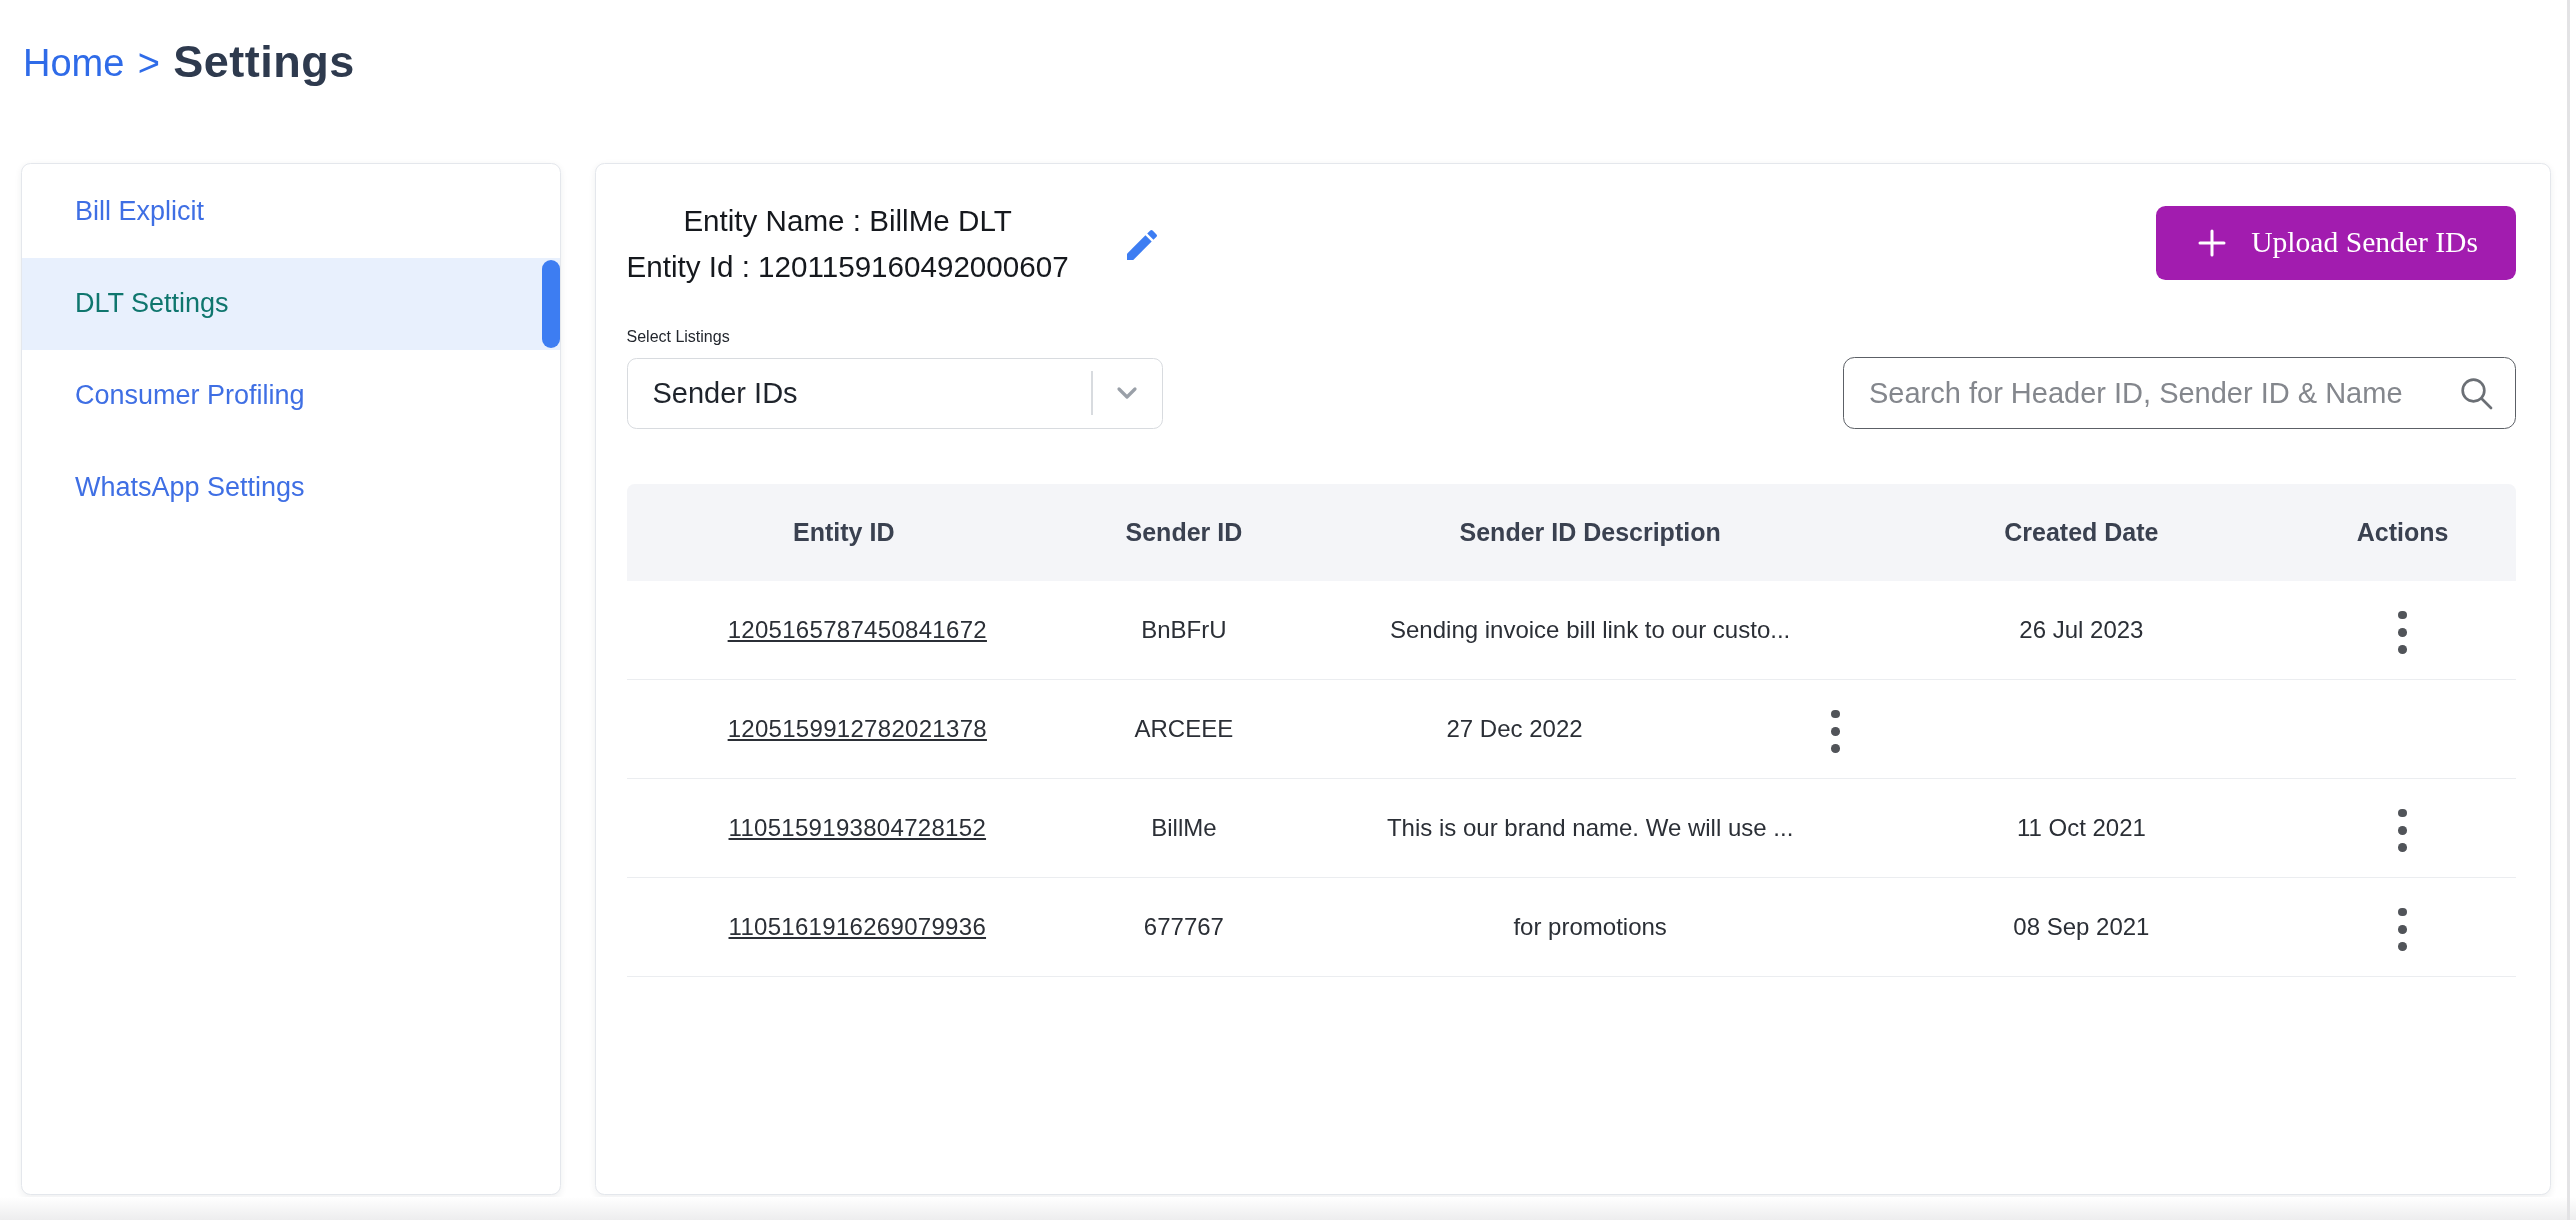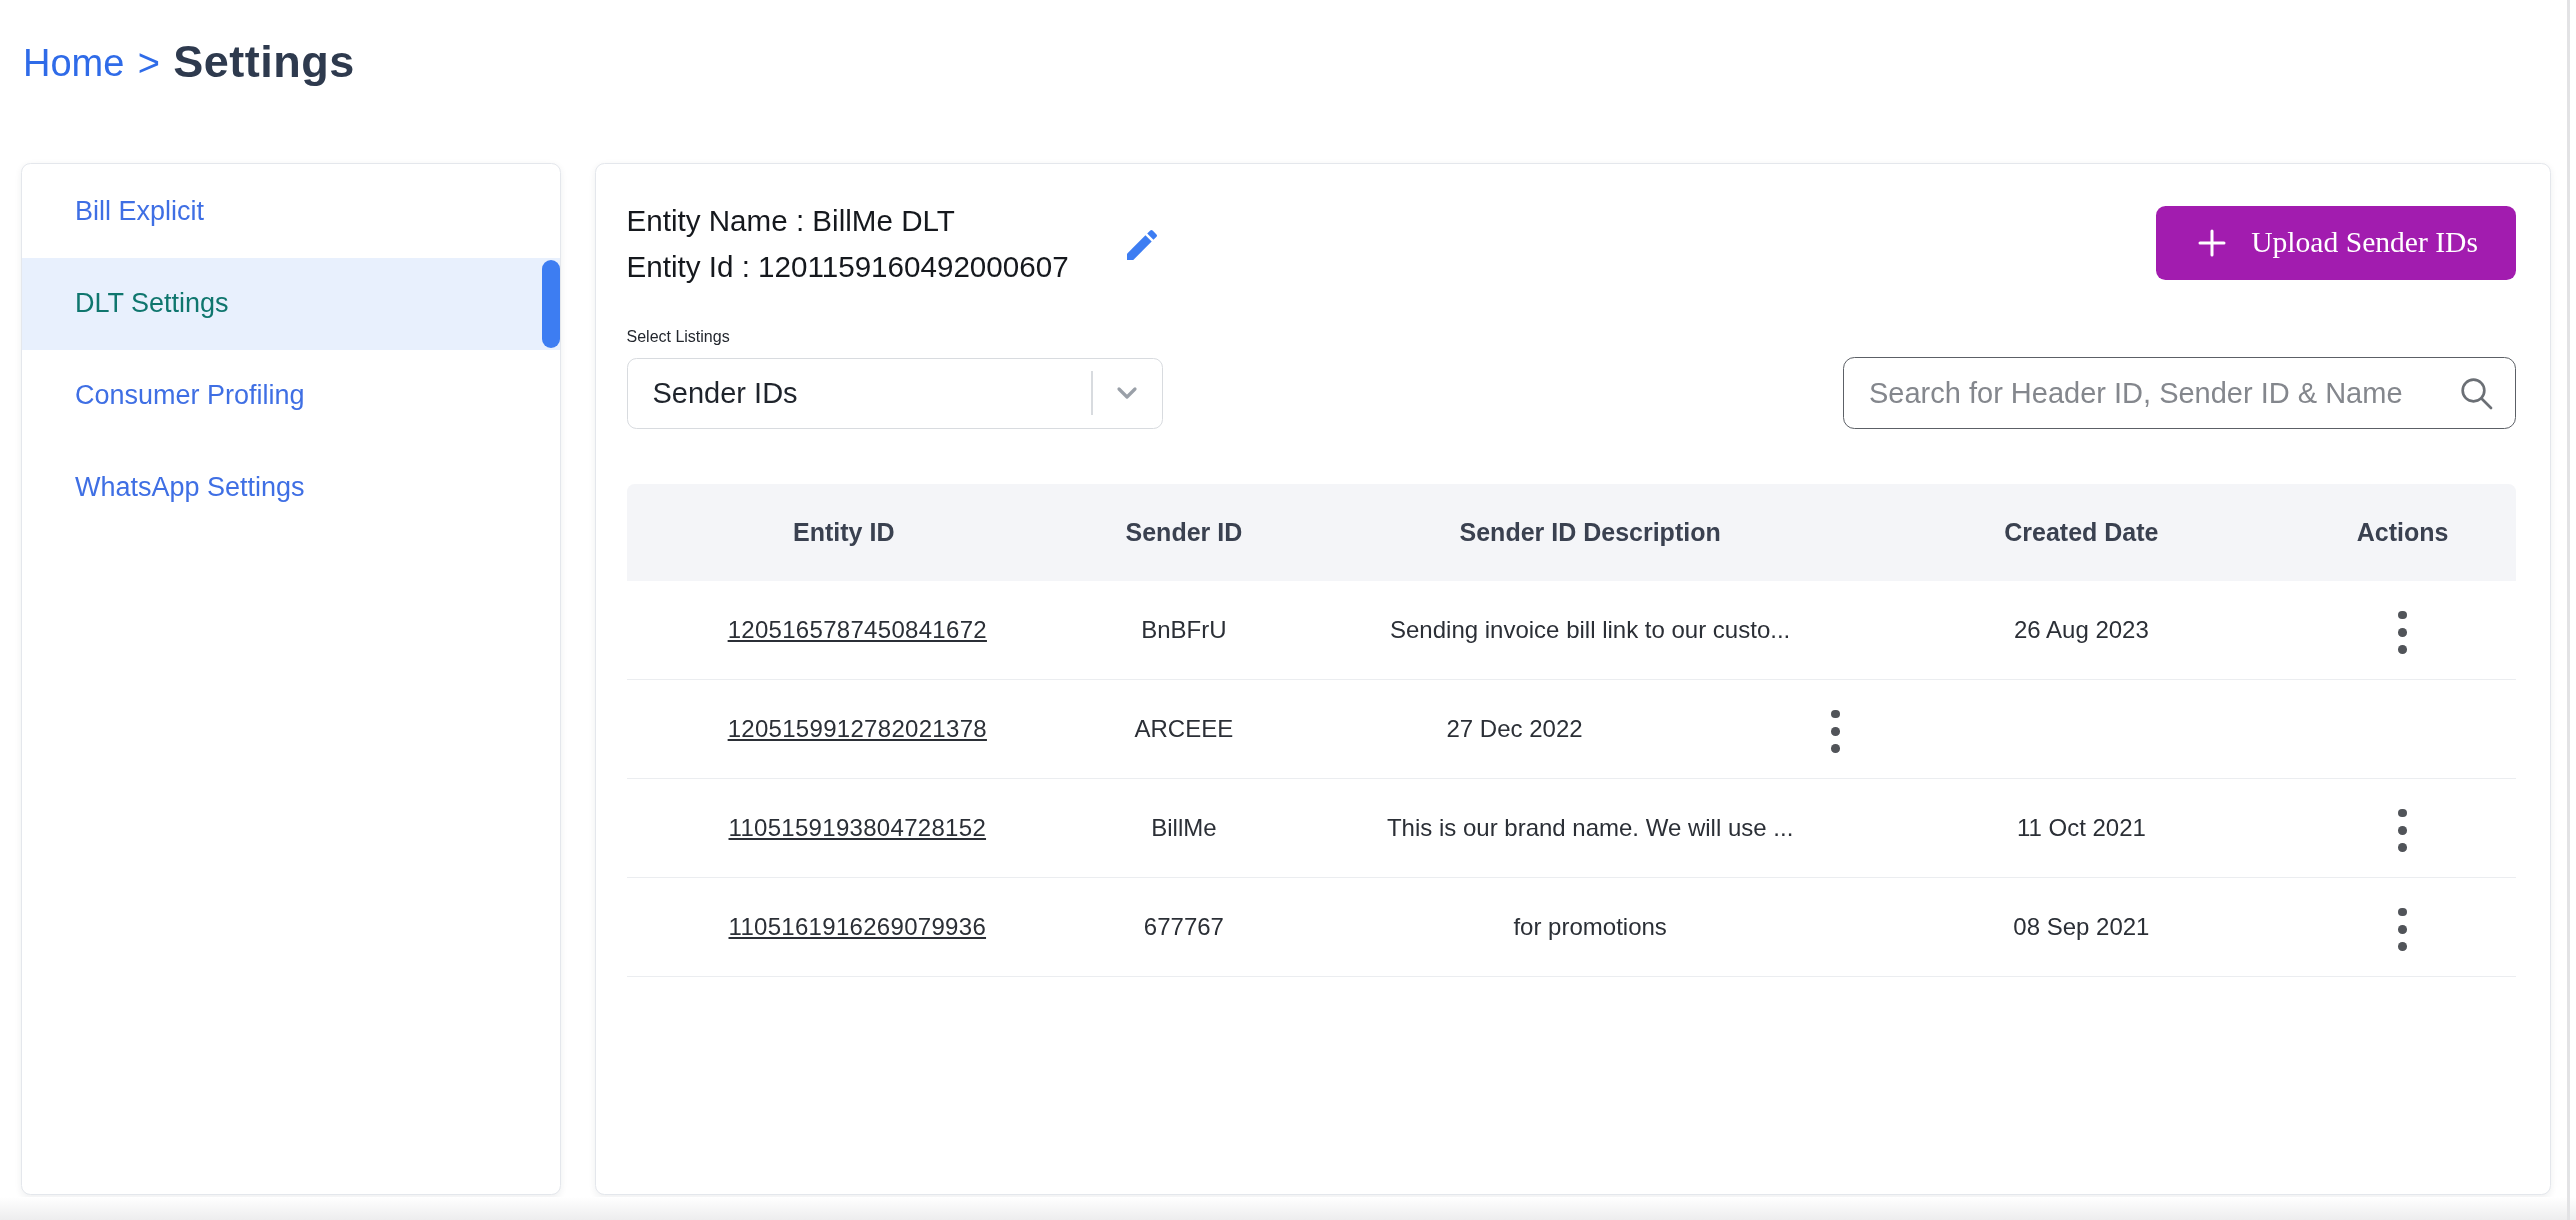--- a/index.html
+++ b/index.html
@@ -45,21 +45,21 @@
   .active-bar {
     position: absolute; right: 0; top: 1.9px; bottom: 1.9px;
     width: 18px; border-radius: 9.5px;
     background: #3d7df2;
   }
 
   
   .main { flex: 1; padding: 34px 34px 0 30.5px; position: relative; }
 
   .top-row { display: flex; justify-content: space-between; align-items: flex-start; }
-  .entity-block { display: flex; align-items: center; gap: 53px; }
+  .entity-block { display: flex; align-items: center; gap: 53px; text-align: center; }
   .entity-lines { font-size: 29.6px; color: #15181d; line-height: 46px; }
   .pencil-btn { cursor: pointer; margin-top: 5.7px; }
 
   .upload-btn {
     margin-top: 7.6px;
     height: 74px;
     background: #a21caf;
     border: none; border-radius: 9.5px;
     color: #ffffff; font-size: 29.6px; font-family: Liberation Serif, serif;
     display: flex; align-items: center; gap: 21px;
@@ -217,21 +217,21 @@
         <div class="col col-2">Sender ID</div>
         <div class="col col-3">Sender ID Description</div>
         <div class="col col-4">Created Date</div>
         <div class="col col-5">Actions</div>
       </div>
 
       <div class="t-row">
         <div class="col col-1">1205165787450841672</div>
         <div class="col col-2">BnBFrU</div>
         <div class="col col-3">Sending invoice bill link to our custo...</div>
-        <div class="col col-4">26 Aug 2023</div>
+        <div class="col col-4">26 Jul 2023</div>
         <div class="col col-5">
           <span class="kebab">
               <span></span>
               <span></span>
               <span></span>
             </span>
         </div>
       </div>
 
       <div class="t-row">

